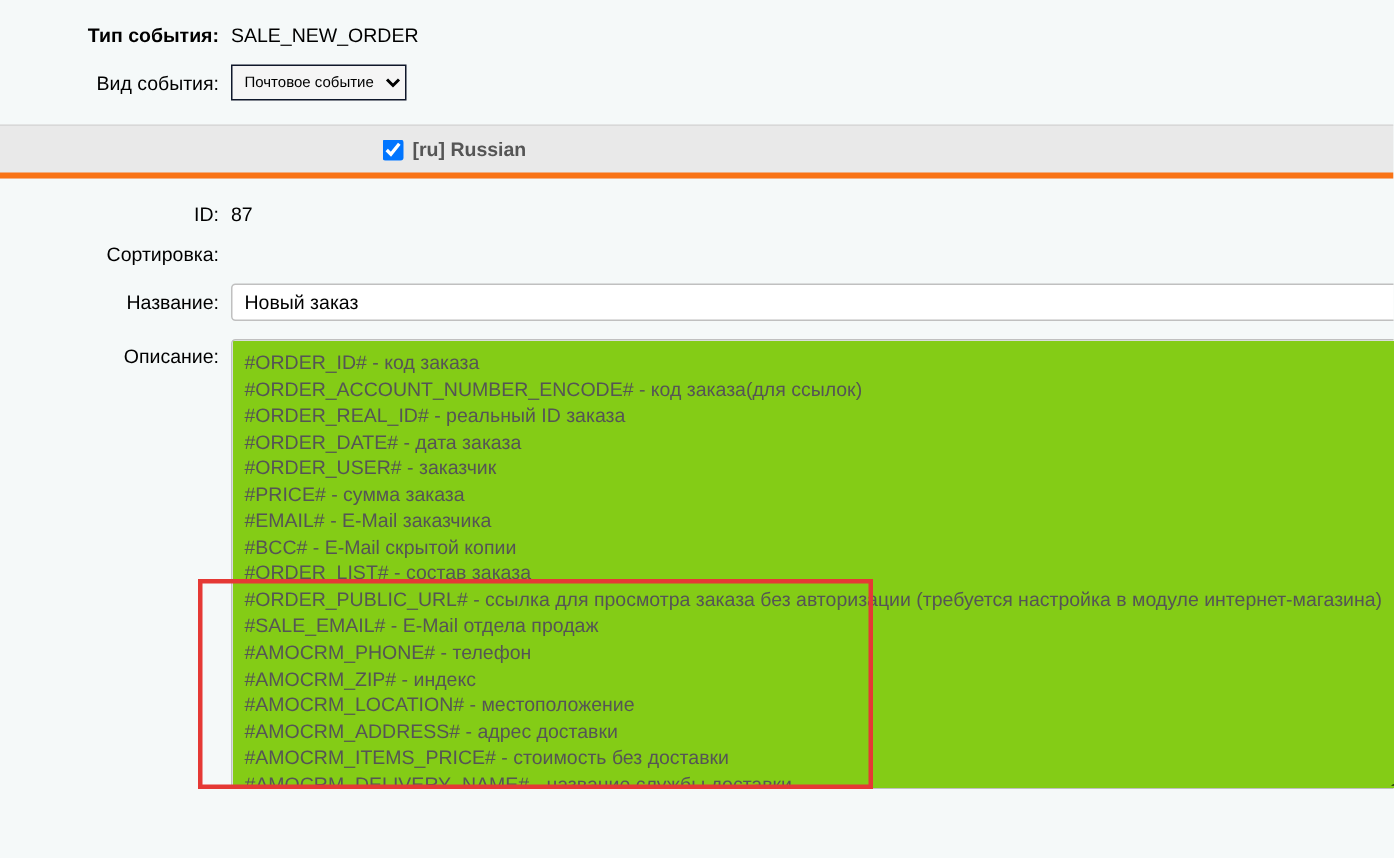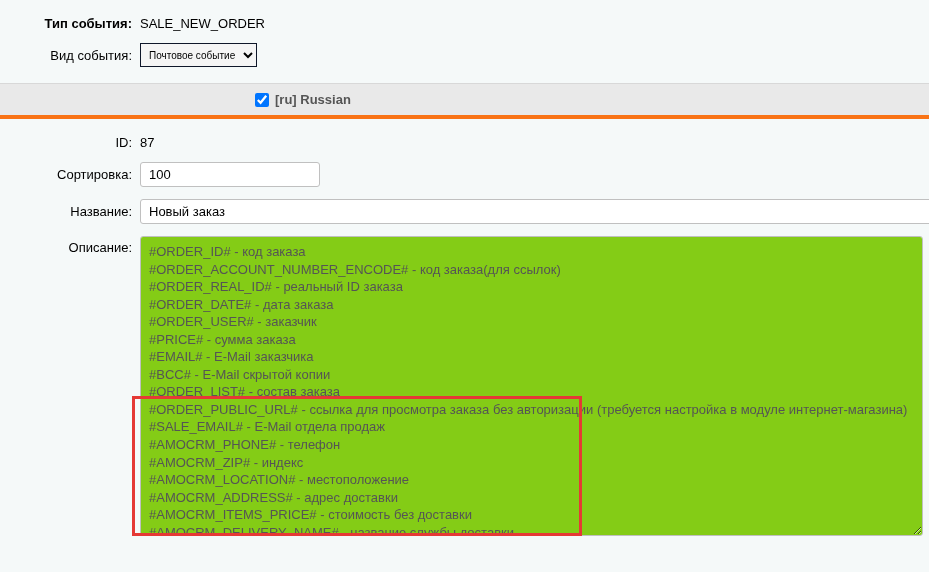--- a/index.html
+++ b/index.html
@@ -6,21 +6,21 @@
     body {
       font-family: Arial, Helvetica, sans-serif;
       font-size: 13px;
       color: #333;
       background: #f5f9f9;
       padding: 10px 0 20px 0;
     }
     .form-row {
       display: flex;
       align-items: center;
-      padding: 6px 10px;
+      padding: 6px 24px;
     }
     .form-row-top {
       align-items: flex-start;
     }
     .form-label {
       width: 130px;
       text-align: right;
       padding-right: 8px;
       color: #000;
       font-weight: bold;
@@ -120,23 +120,20 @@
   <label>[ru] Russian</label>
 </div>
 
 <div class="form-row">
   <div class="form-label form-label-normal">ID:</div>
   <div class="form-value">87</div>
 </div>
 
 <div class="form-row">
   <div class="form-label form-label-normal">Сортировка:</div>
-  <div class="form-value">
-    <input type="text" class="input-small" value="100" style="">
-  </div>
 </div>
 
 <div class="form-row">
   <div class="form-label form-label-normal">Название:</div>
   <div class="form-value">
     <input type="text" class="input-wide" value="Новый заказ" style="">
   </div>
 </div>
 
 <div class="form-row form-row-top desc-wrap">

